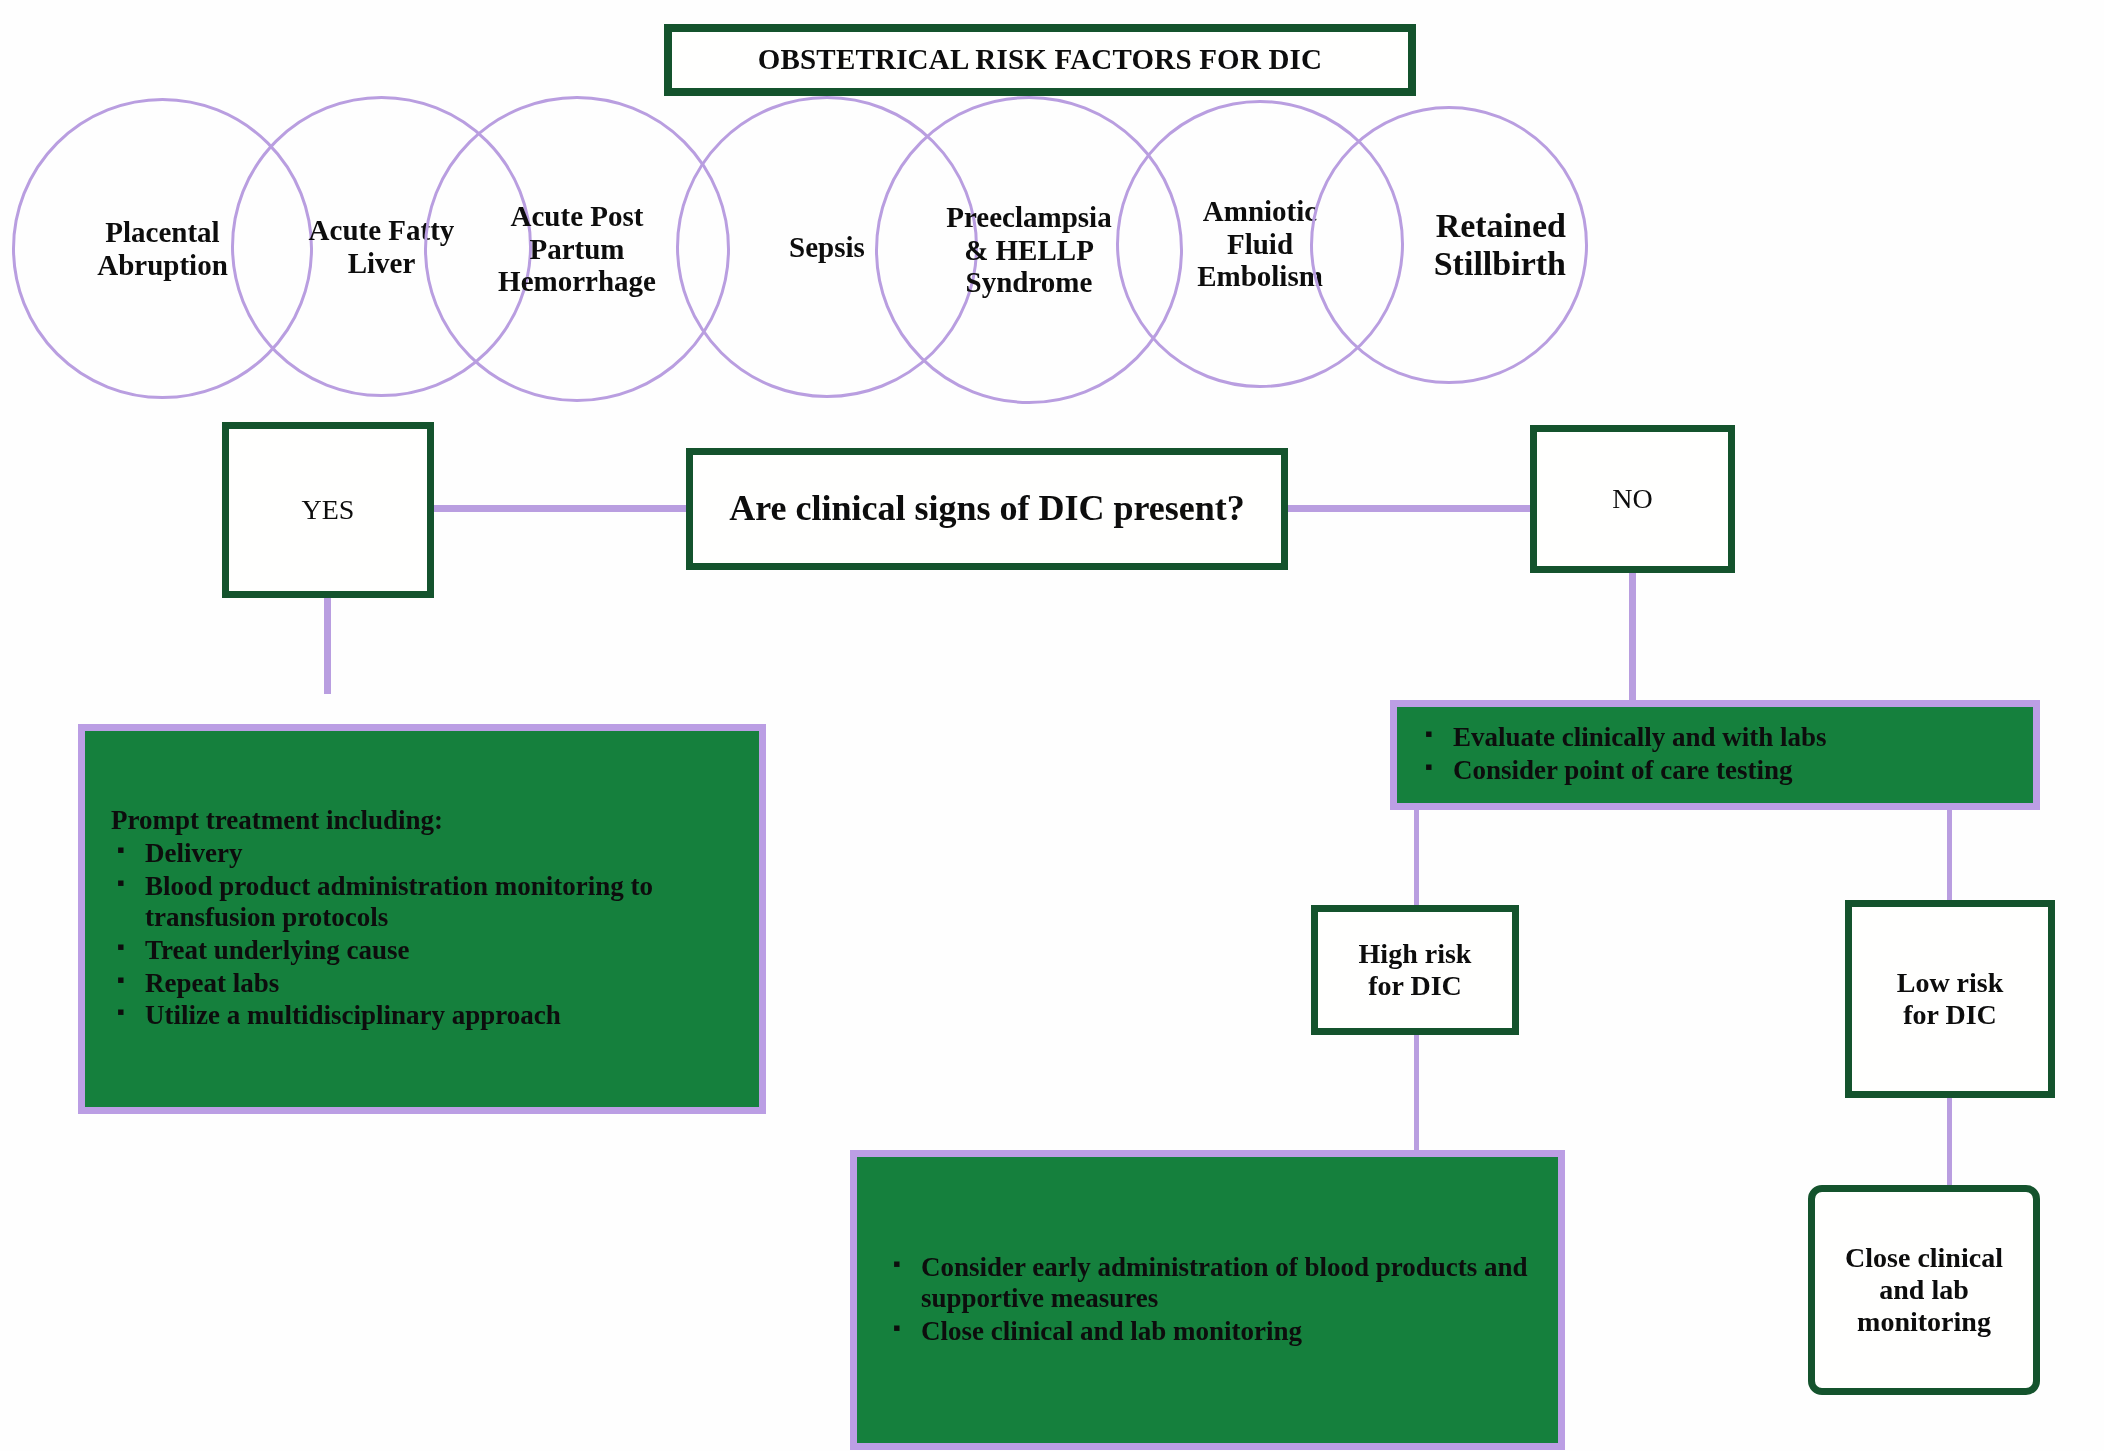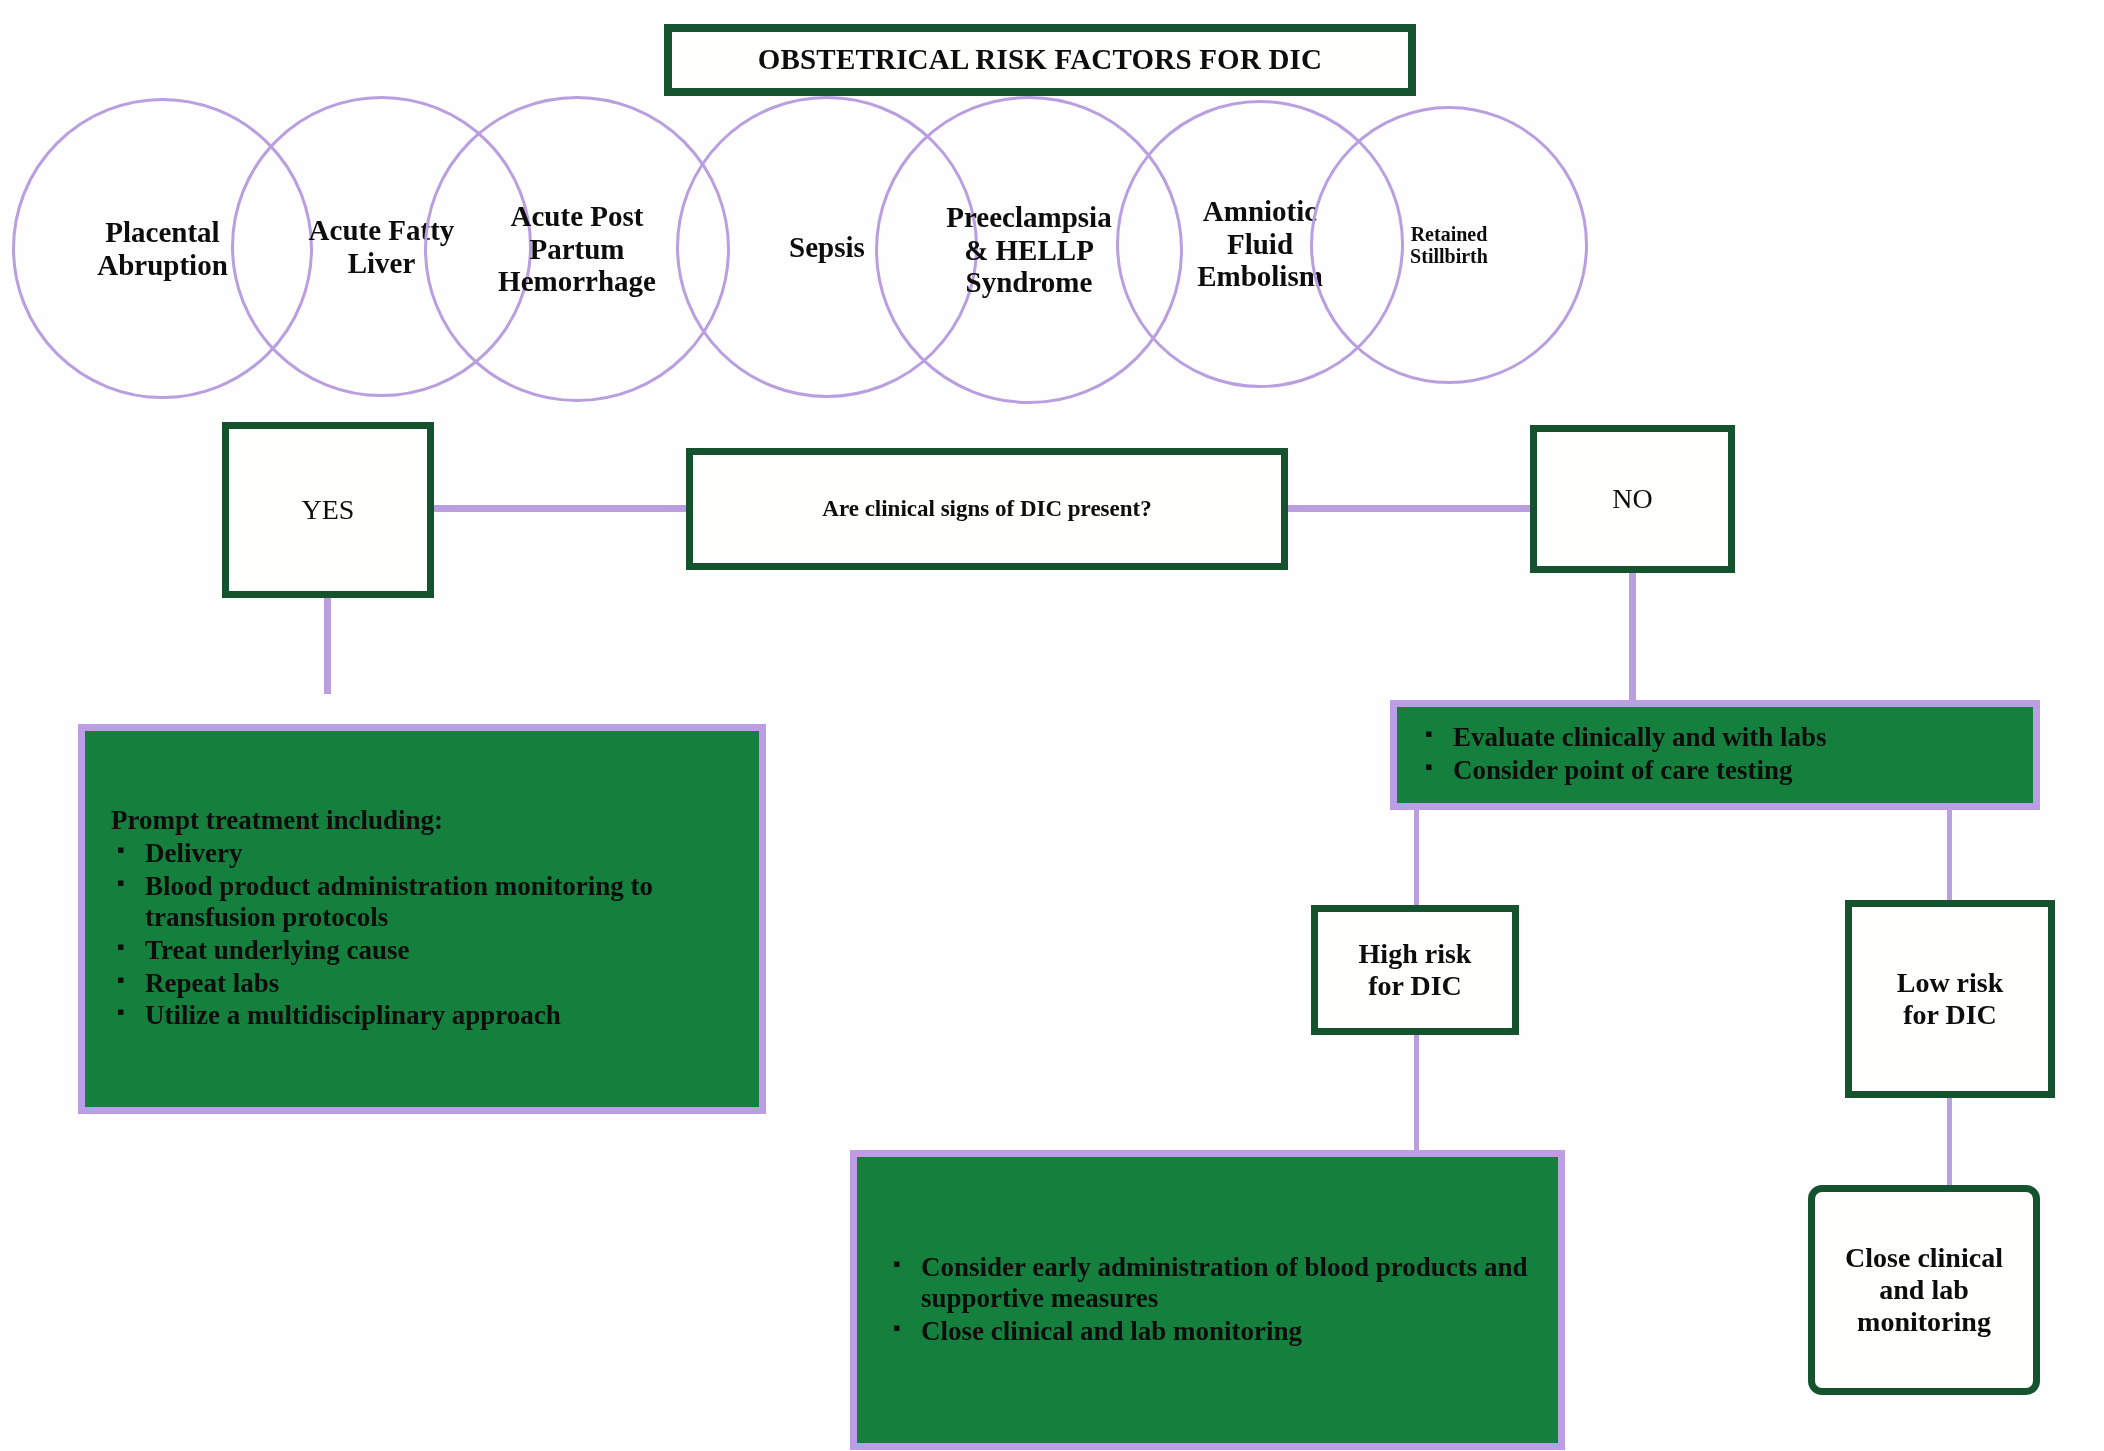--- a/index.html
+++ b/index.html
@@ -95,31 +95,31 @@
 &amp; HELLP
 Syndrome</span>
   </div>
 
   <div class="circle" style="left:1116px;top:100px;width:282px;height:282px;font-size:29px;">
     <span class="ctext" style="white-space:pre-line;">Amniotic
 Fluid
 Embolism</span>
   </div>
 
-  <div class="circle" style="left:1310px;top:106px;width:272px;height:272px;font-size:20px;">
+  <div class="circle" style="left:1310px;top:106px;width:272px;height:272px;font-size:34px;text-align:right;">
     <span class="ctext" style="white-space:pre-line;">Retained
 Stillbirth</span>
   </div>
 
   <div class="box" style="left:222px;top:422px;width:212px;height:176px;">
     <span class="plain" style="font-size:28px;">YES</span>
   </div>
 
   <div class="box" style="left:686px;top:448px;width:602px;height:122px;">
-    <span style="font-size:23px;">Are clinical signs of DIC present?</span>
+    <span style="font-size:36px;">Are clinical signs of DIC present?</span>
   </div>
 
   <div class="box" style="left:1530px;top:425px;width:205px;height:148px;">
     <span class="plain" style="font-size:28px;">NO</span>
   </div>
 
   <div class="listbox" style="left:78px;top:724px;width:688px;height:390px;">
     <div class="inner">
       <div class="lead">Prompt treatment including:</div>
       <ul class="bul">

